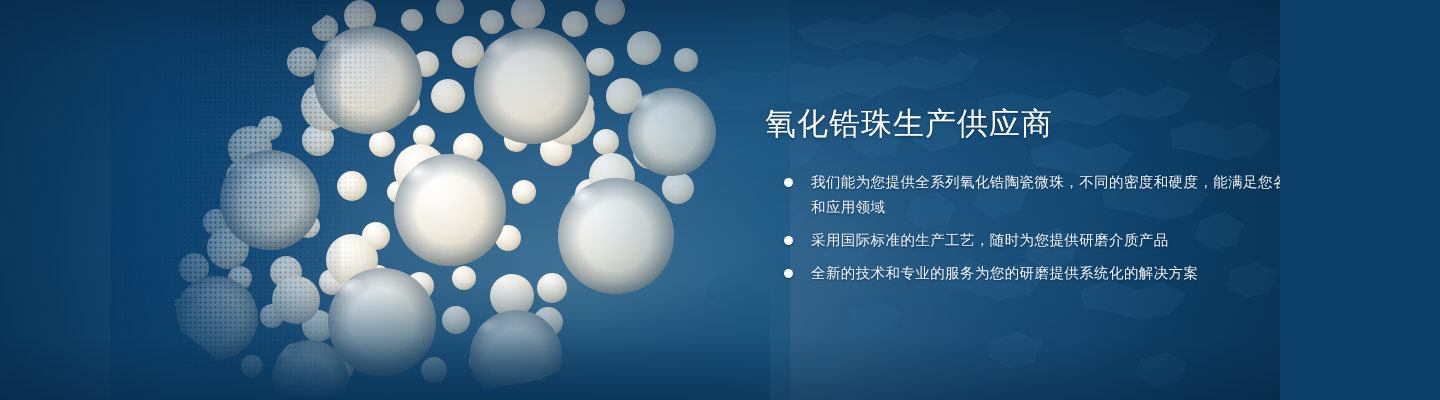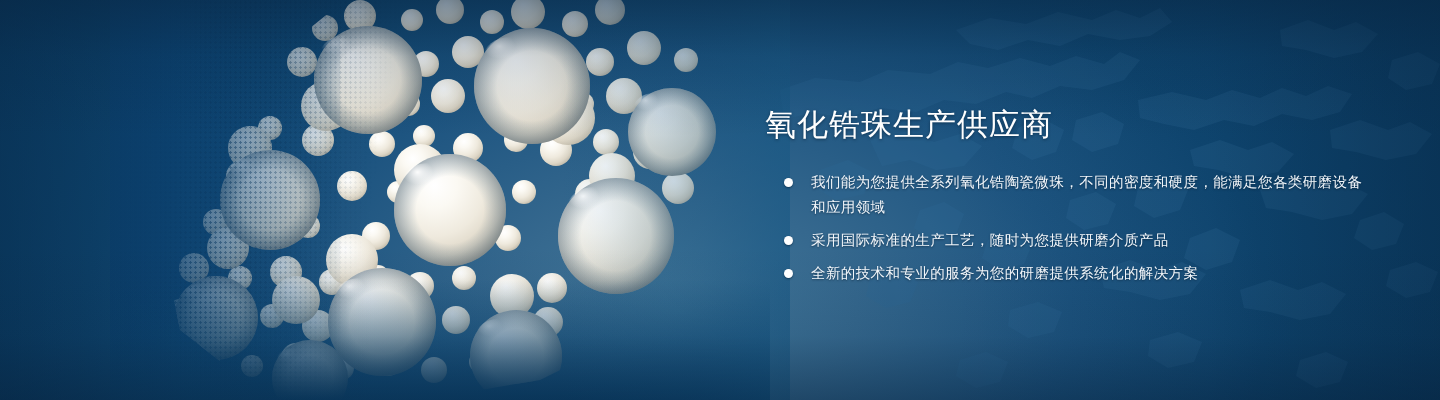--- a/index.html
+++ b/index.html
@@ -7,24 +7,25 @@
     padding: 0;
     background: #0d3f6b;
   }
   body {
     font-family: "DejaVu Sans", "Liberation Sans", sans-serif;
   }
 
   
   .banner {
     position: relative;
-    width: 1440px;
+    width: 1280px;
     height: 400px;
     overflow: hidden;
     background: #a21caf;
+    font-family: Liberation Serif, serif;
   }
 
   
   .bg-base {
     position: absolute;
     inset: 0;
     background:
       radial-gradient(ellipse 820px 520px at 47% 78%, #457a9c 0%, #35688e 22%, #1d5480 48%, #0f4772 72%, #0b3f69 100%),
       linear-gradient(180deg, #113f6e 0%, #0e4572 38%, #0d4873 65%, #0a3d66 100%);
   }

